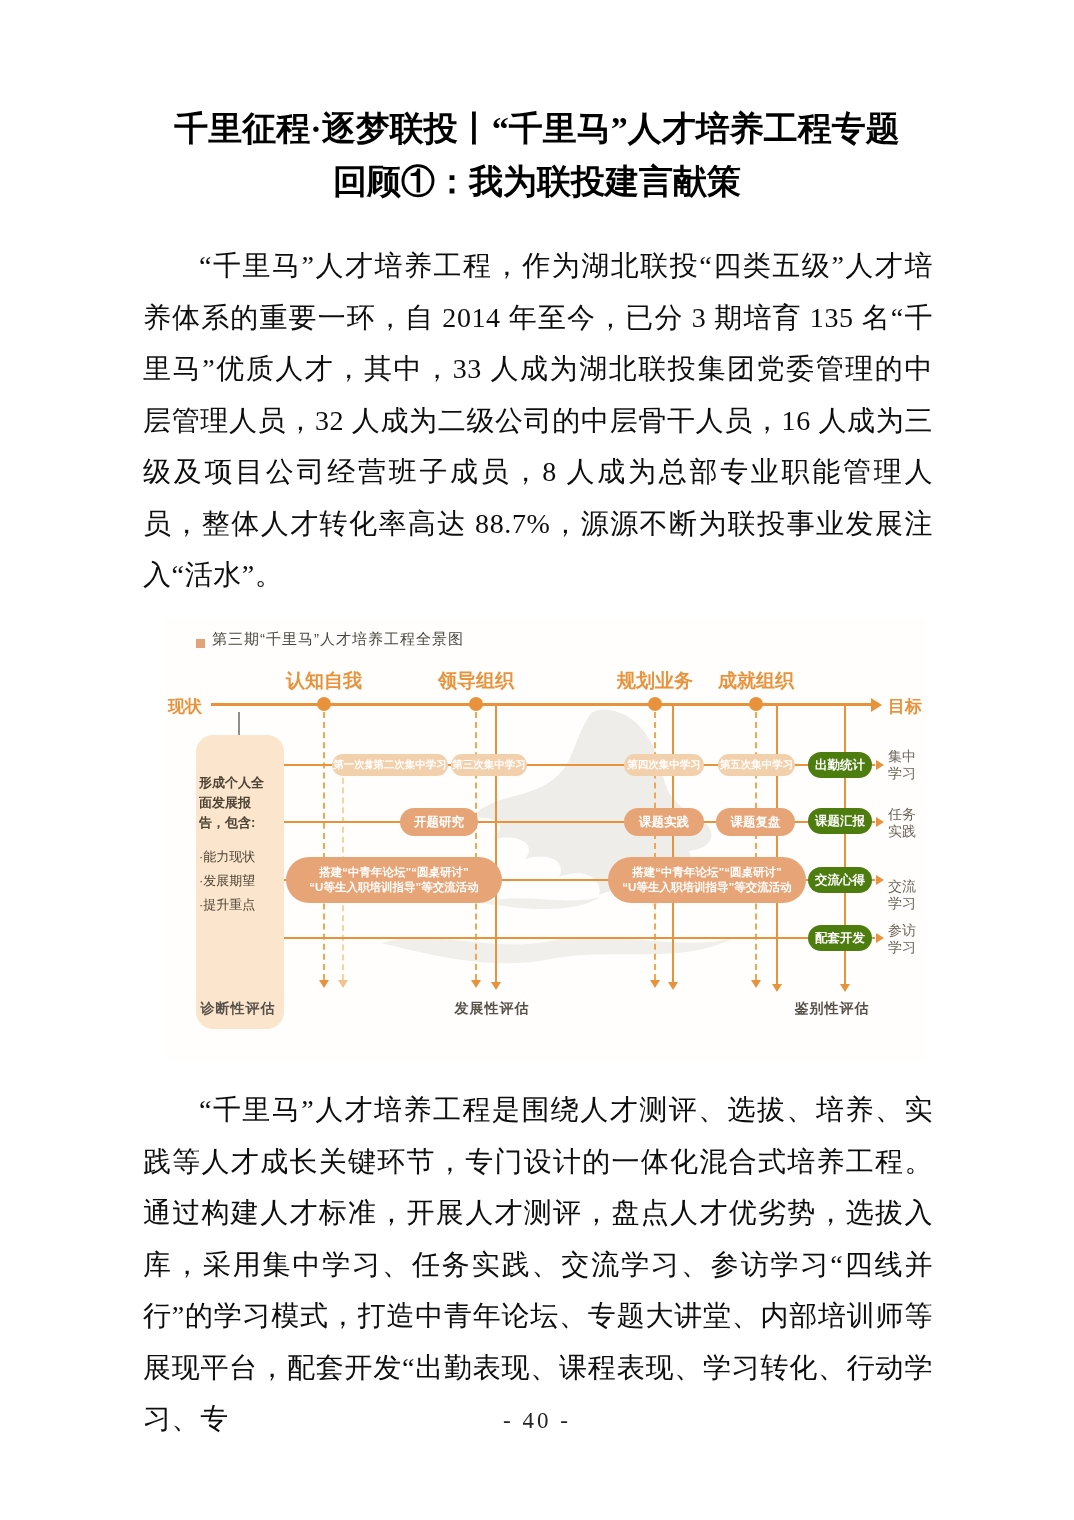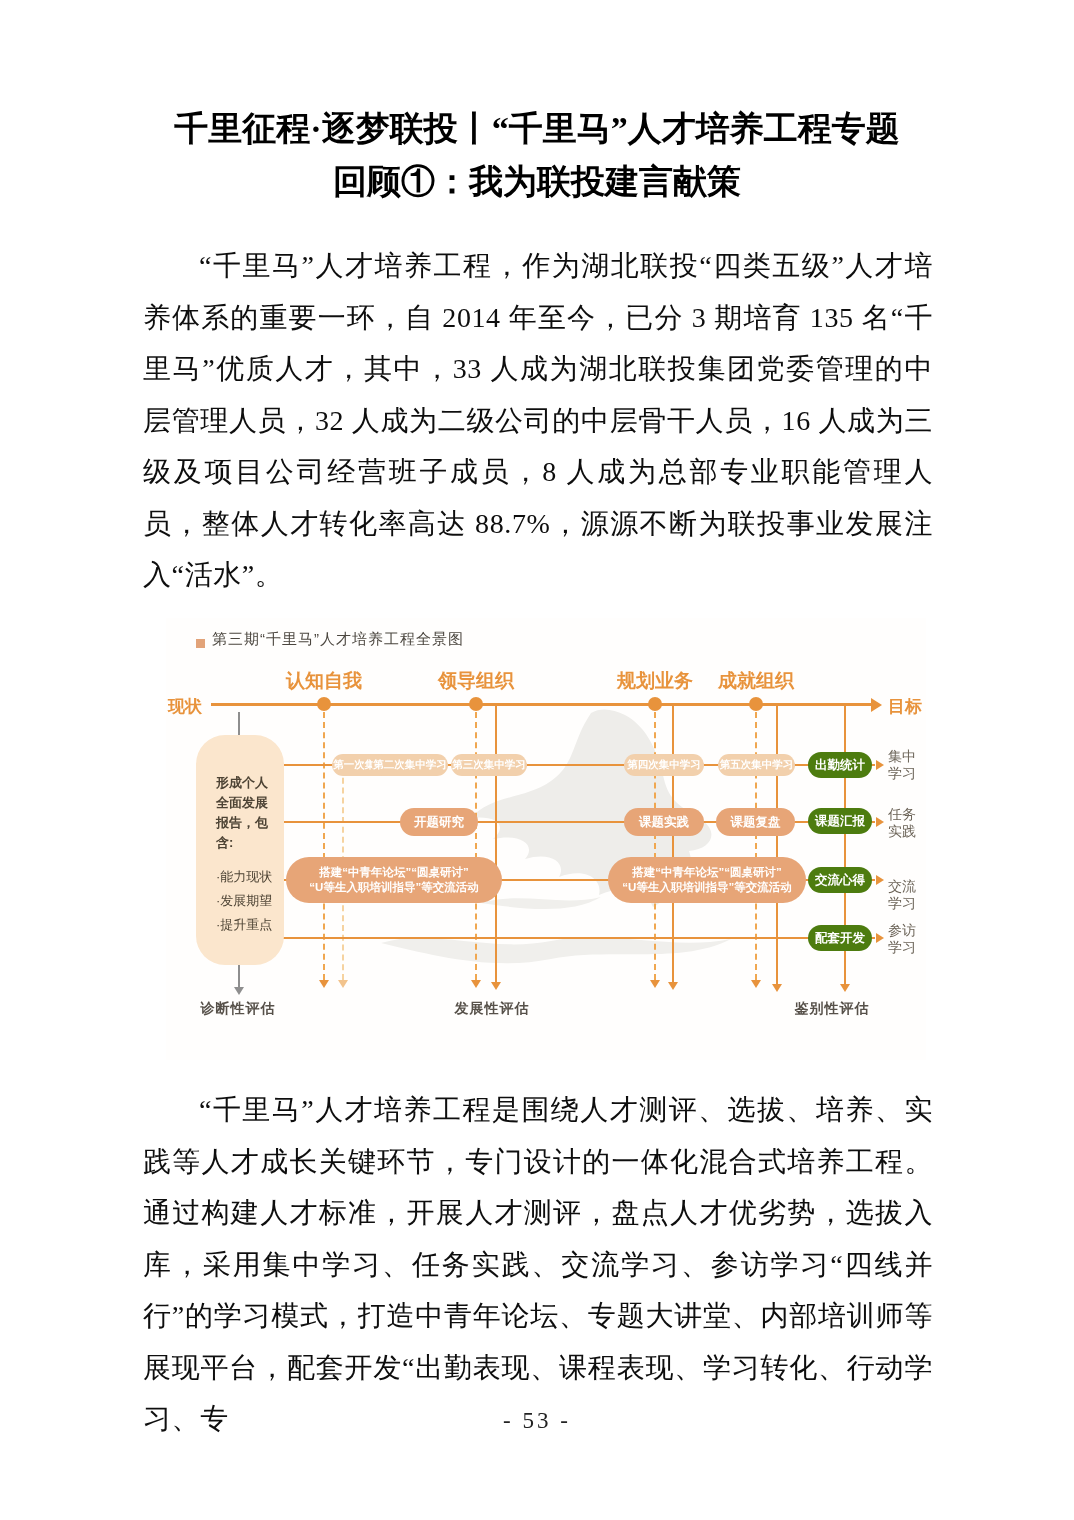--- a/index.html
+++ b/index.html
@@ -38,22 +38,22 @@
   .vdash.faint{border-left-color:#F6D3A0;}
   .vsolid{position:absolute;width:2px;background:#E8933C;}
   .vgray{position:absolute;width:2px;background:#8E8E8E;left:72px;}
   .hline{position:absolute;height:2px;background:#E8933C;left:117px;width:592px;}
   .arr-d{position:absolute;width:0;height:0;border-left:5px solid transparent;border-right:5px solid transparent;border-top:8px solid #E8933C;}
   .arr-d.gray{border-top-color:#8E8E8E;}
   .arr-d.faint{border-top-color:#F2C38C;}
   .arr-r{position:absolute;width:0;height:0;border-top:5px solid transparent;border-bottom:5px solid transparent;border-left:8px solid #E8933C;}
   .arr-r.big{border-top-width:7px;border-bottom-width:7px;border-left-width:11px;}
   .report-box{
-    position:absolute;left:30px;top:117px;width:88px;height:230px;background:#FBE6CD;
-    border-radius:29px;box-sizing:border-box;padding:38px 10px 0 20px;
+    position:absolute;left:30px;top:117px;width:88px;height:294px;background:#FBE6CD;
+    border-radius:17px;box-sizing:border-box;padding:38px 10px 0 3px;
     font-size:13px;line-height:20px;color:#4D4334;
   }
   .report-title{font-weight:bold;}
   .report-items{margin-top:14px;font-weight:normal;}
   .report-items div{margin-top:4px;}
   .pill{
     position:absolute;color:#fff;display:flex;align-items:center;justify-content:center;
     text-align:center;white-space:pre-line;box-sizing:border-box;font-weight:bold;
   }
   .pill.light{background:#F2D0AC;height:22px;border-radius:11px;font-size:10.5px;}
@@ -176,13 +176,13 @@
 学习</div>
 
   <div class="eval" style="left:27px;">诊断性评估</div>
   <div class="eval" style="left:281px;">发展性评估</div>
   <div class="eval" style="left:621px;">鉴别性评估</div>
 
 </div>
 
 <div class="para para2">“千里马”人才培养工程是围绕人才测评、选拔、培养、实践等人才成长关键环节，专门设计的一体化混合式培养工程。通过构建人才标准，开展人才测评，盘点人才优劣势，选拔入库，采用集中学习、任务实践、交流学习、参访学习“四线并行”的学习模式，打造中青年论坛、专题大讲堂、内部培训师等展现平台，配套开发“出勤表现、课程表现、学习转化、行动学习、专</div>
 
-<div class="page-number">- 53 -</div>
+<div class="page-number">- 40 -</div>
 
 </body></html>

